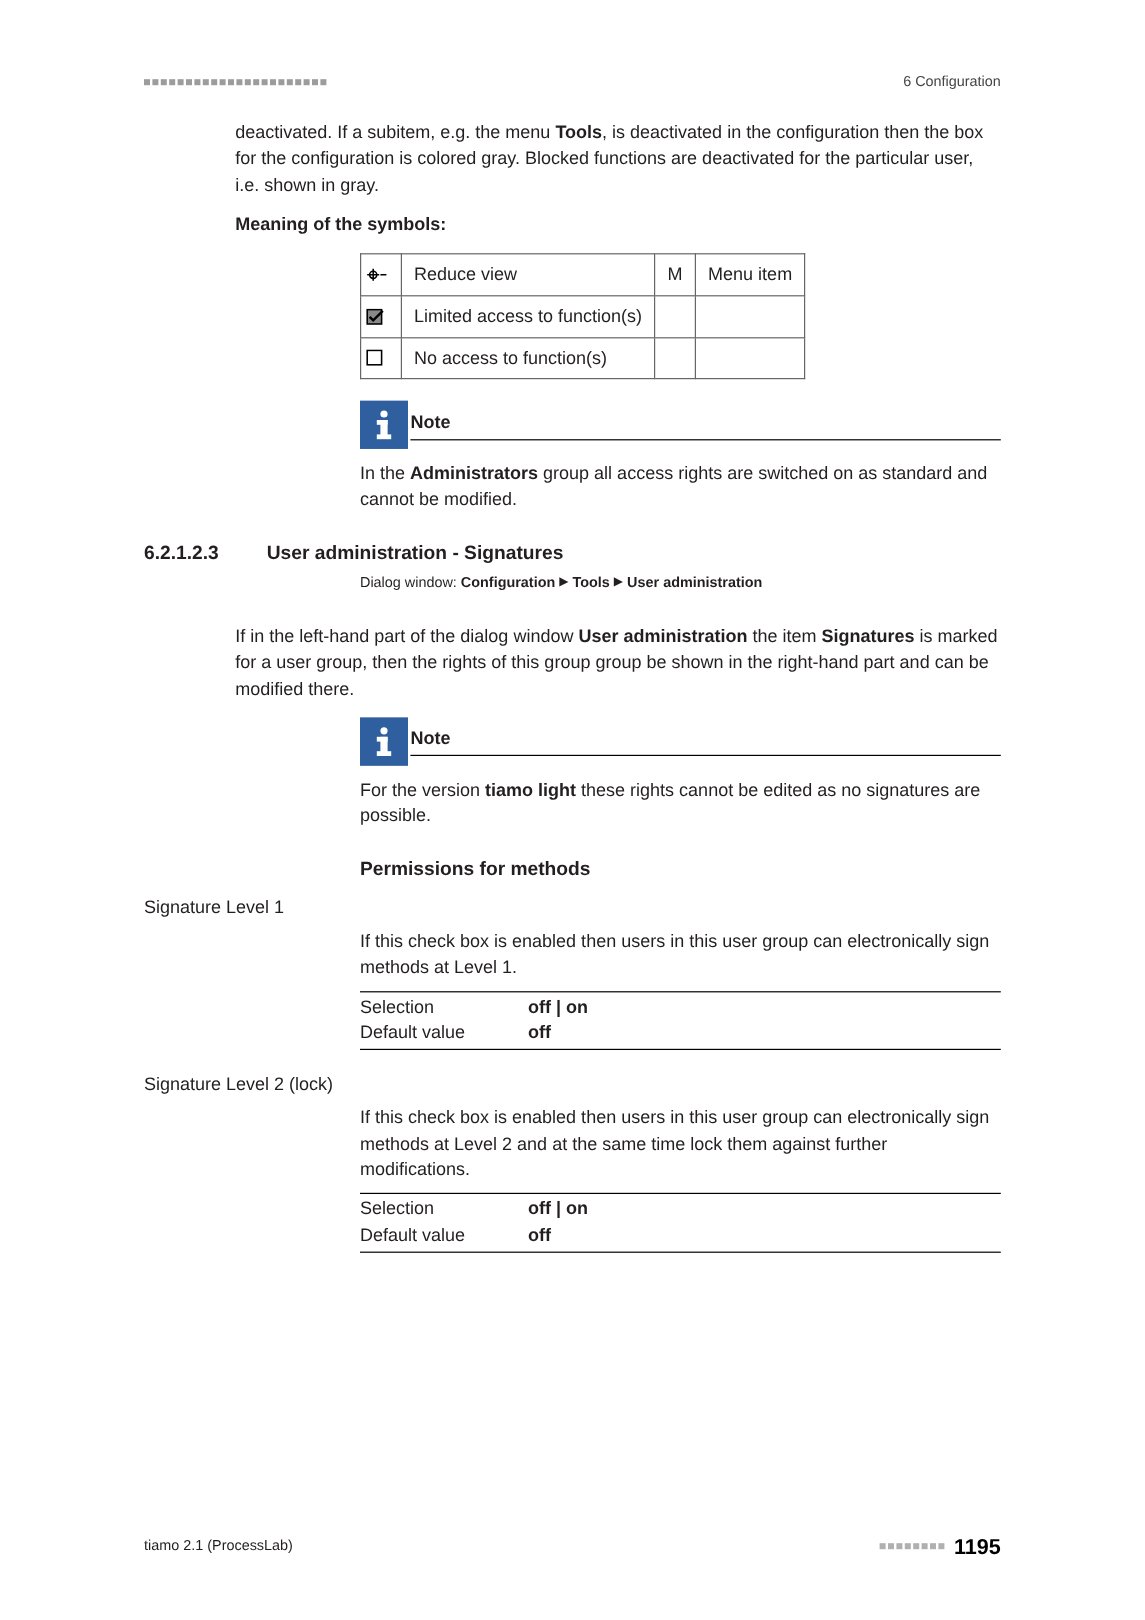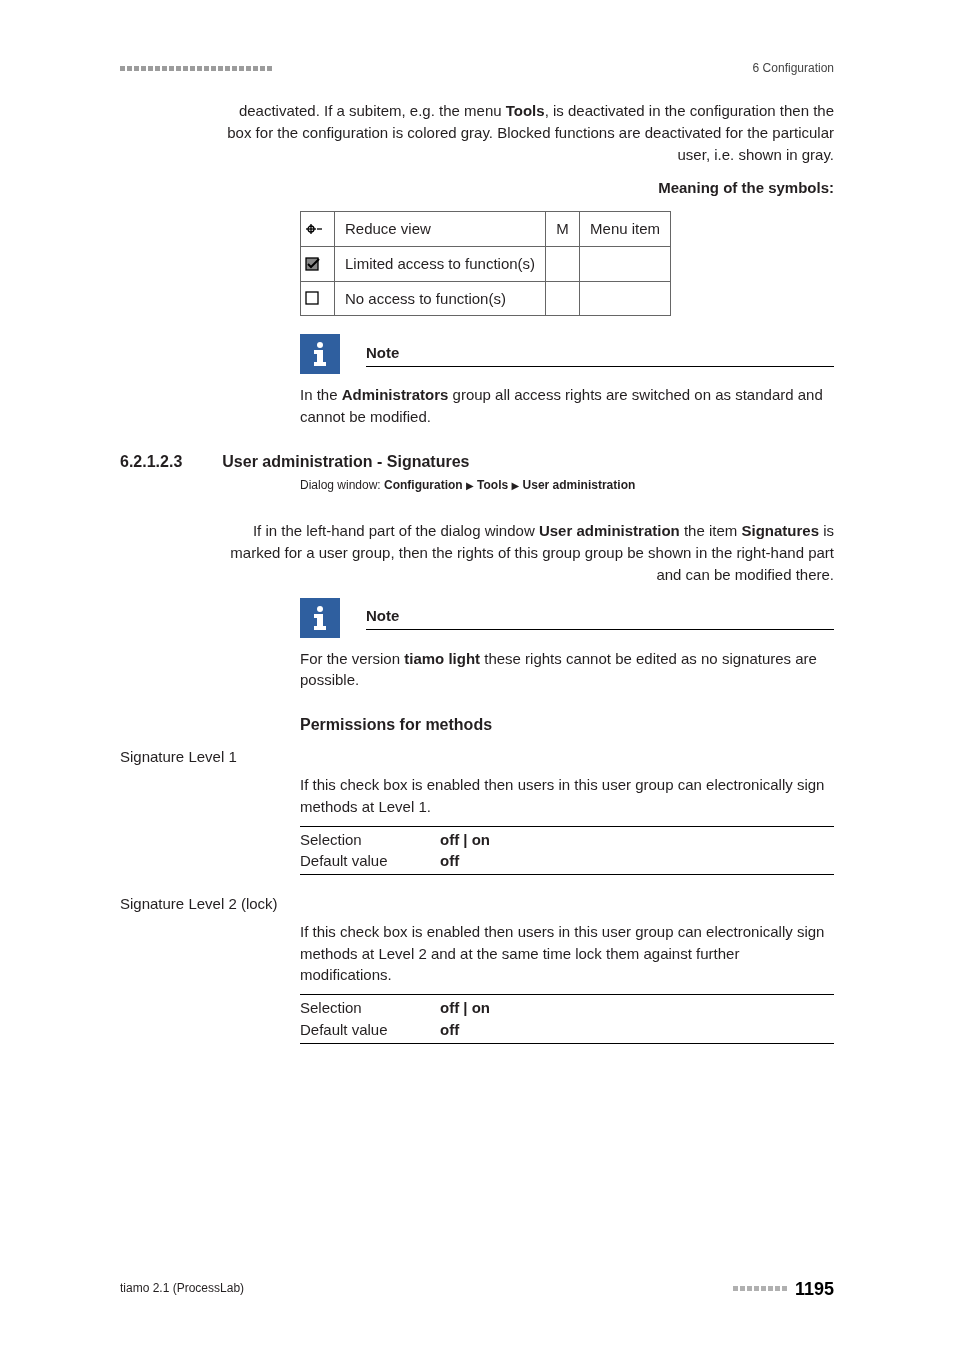--- a/index.html
+++ b/index.html
@@ -32,22 +32,21 @@
   }
   .header-right { color: #444; }
   .page {
     position: absolute;
     top: 100px;
     left: 120px;
     right: 120px;
     bottom: 60px;
   }
   .body-indent {
-    margin-left: 100px;
-    text-align: right;
+    margin-left: 76px;
   }
   p.para { margin-bottom: 12px; }
   .bold { font-weight: 700; }
 
   table.symbols {
     border-collapse: collapse;
     margin-left: 180px;
     margin-bottom: 18px;
   }
   table.symbols td {
@@ -59,21 +58,21 @@
   table.symbols td.icon { text-align: center; width: 34px; padding:4px; }
   table.symbols td.code { text-align: center; width: 34px; }
 
   .note-block {
     margin-left: 180px;
     margin-bottom: 22px;
   }
   .note-head {
     display: flex;
     align-items: center;
-    gap: 26px;
+    gap: 2px;
     margin-bottom: 10px;
   }
   .note-icon {
     width: 40px; height: 40px;
     border: 2px solid #2f5f9f;
     background: #2f5f9f;
     display: flex; align-items: center; justify-content: center;
     color: #fff; font-size: 26px; font-weight: 700;
     flex: 0 0 auto;
   }

